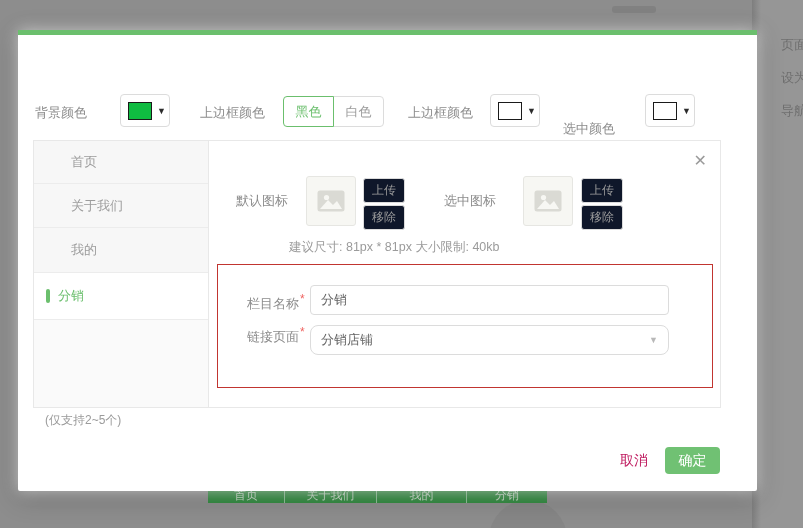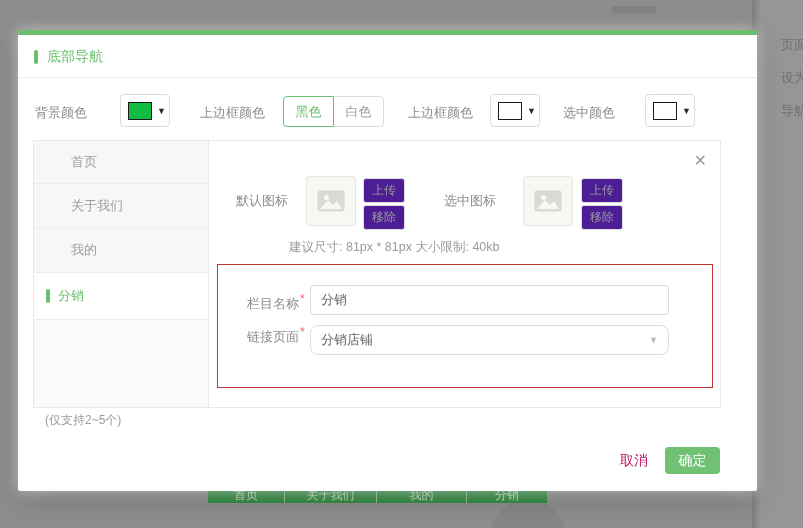--- a/index.html
+++ b/index.html
@@ -82,21 +82,21 @@
   .tabs-note { position: absolute; left: 27px; top: 382px; font-size: 12px; color: #9b9b9b; }
 
   .content { position: absolute; left: 176px; top: 0; width: 511px; height: 100%; }
   .close-x { position: absolute; right: 14px; top: 12px; font-size: 16px; color: #9a9a9a; cursor: pointer; line-height: 1; }
   .flabel { position: absolute; font-size: 13px; color: #8c8c8c; white-space: nowrap; }
   .img-box {
     position: absolute; width: 50px; height: 50px; background: #f7f7f3; border: 1px solid #e6e6e2;
     border-radius: 3px; display: flex; align-items: center; justify-content: center; cursor: pointer;
   }
   .mini-btn {
-    position: absolute; width: 42px; height: 25px; background: #4c1d95; border: 1px solid #dcdcdc;
+    position: absolute; width: 42px; height: 25px; background: #0f172a; border: 1px solid #dcdcdc;
     border-radius: 3px; font-size: 12px; color: #9b9b9b;
     display: flex; align-items: center; justify-content: center; cursor: pointer;
   }
   .hint { position: absolute; left: 79px; top: 98px; font-size: 12.5px; color: #9b9b9b; white-space: nowrap; }
 
   .red-box { position: absolute; left: 7px; top: 123px; width: 496px; height: 124px; border: 1px solid #c13530; }
   .req { color: #ef6360; font-size: 12px; vertical-align: 5px; margin-left: 1px; }
   .ipt {
     position: absolute; left: 92px; width: 359px; height: 30px;
     border: 1px solid #dcdcdc; border-radius: 4px; font-size: 13px; color: #666;
@@ -133,44 +133,40 @@
   <div class="nav-preview-item" style="width:92px">关于我们</div>
   <div class="nav-preview-item" style="width:90px">我的</div>
   <div class="nav-preview-item" style="width:80px">分销</div>
 </div>
 
 <div class="bg-circle"></div>
 
 <div class="modal">
   <div class="modal-topstrip"></div>
 
-  <div class="modal-header">
-    <span class="title-accent"></span>
-    <span class="modal-title">底部导航</span>
-  </div>
 
   <span class="clabel" style="left:17px; top:74px">背景颜色</span>
   <div class="swatch-box" style="left:102px; top:64px">
     <span class="swatch-chip" style="background:#0fbc41"></span>
     <span class="swatch-caret">▼</span>
   </div>
 
   <span class="clabel" style="left:182px; top:74px">上边框颜色</span>
   <div class="seg-group" style="left:265px; top:66px">
     <div class="seg-btn first active">黑色</div>
     <div class="seg-btn last">白色</div>
   </div>
 
   <span class="clabel" style="left:390px; top:74px">上边框颜色</span>
   <div class="swatch-box" style="left:472px; top:64px">
     <span class="swatch-chip" style="background:#ffffff"></span>
     <span class="swatch-caret">▼</span>
   </div>
 
-  <span class="clabel" style="left:545px; top:74px">选中颜色</span>
+  <span class="clabel" style="left:545px; top:90px">选中颜色</span>
   <div class="swatch-box" style="left:627px; top:64px">
     <span class="swatch-chip" style="background:#ffffff"></span>
     <span class="swatch-caret">▼</span>
   </div>
 
   <div class="panel-wrap">
 
     <div class="sidebar">
       <div class="side-tab" style="height:43px">首页</div>
       <div class="side-tab" style="height:44px">关于我们</div>

